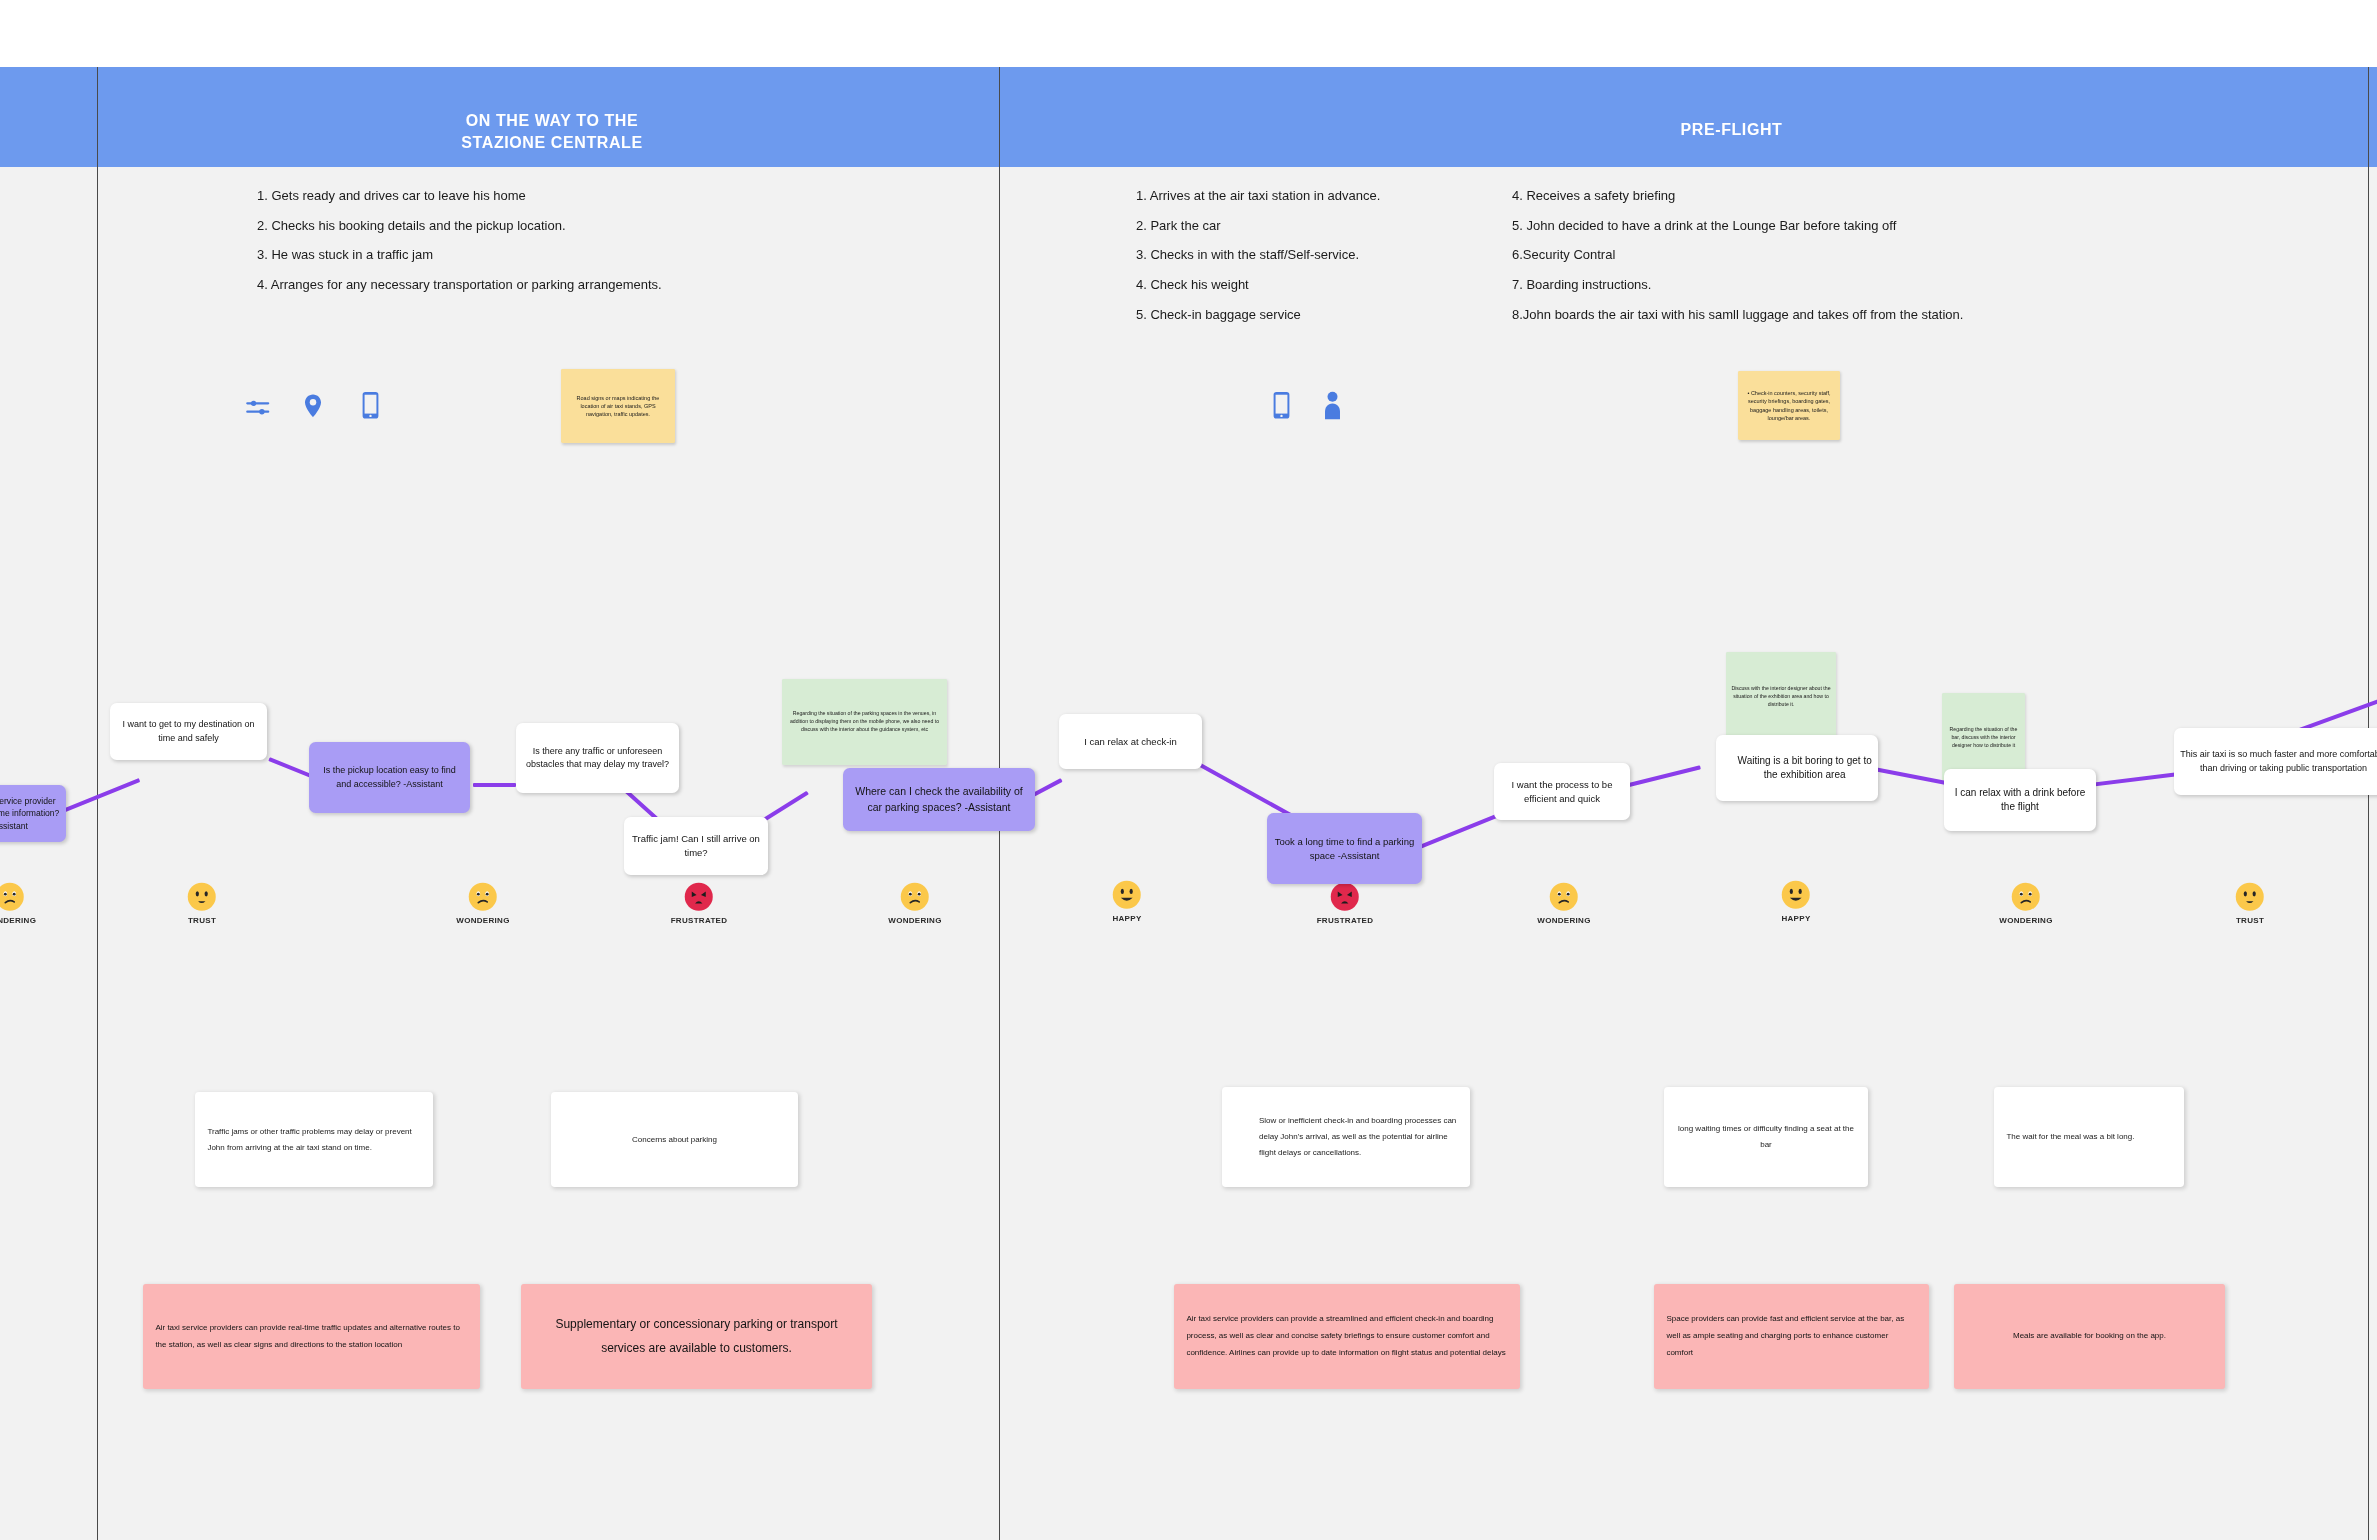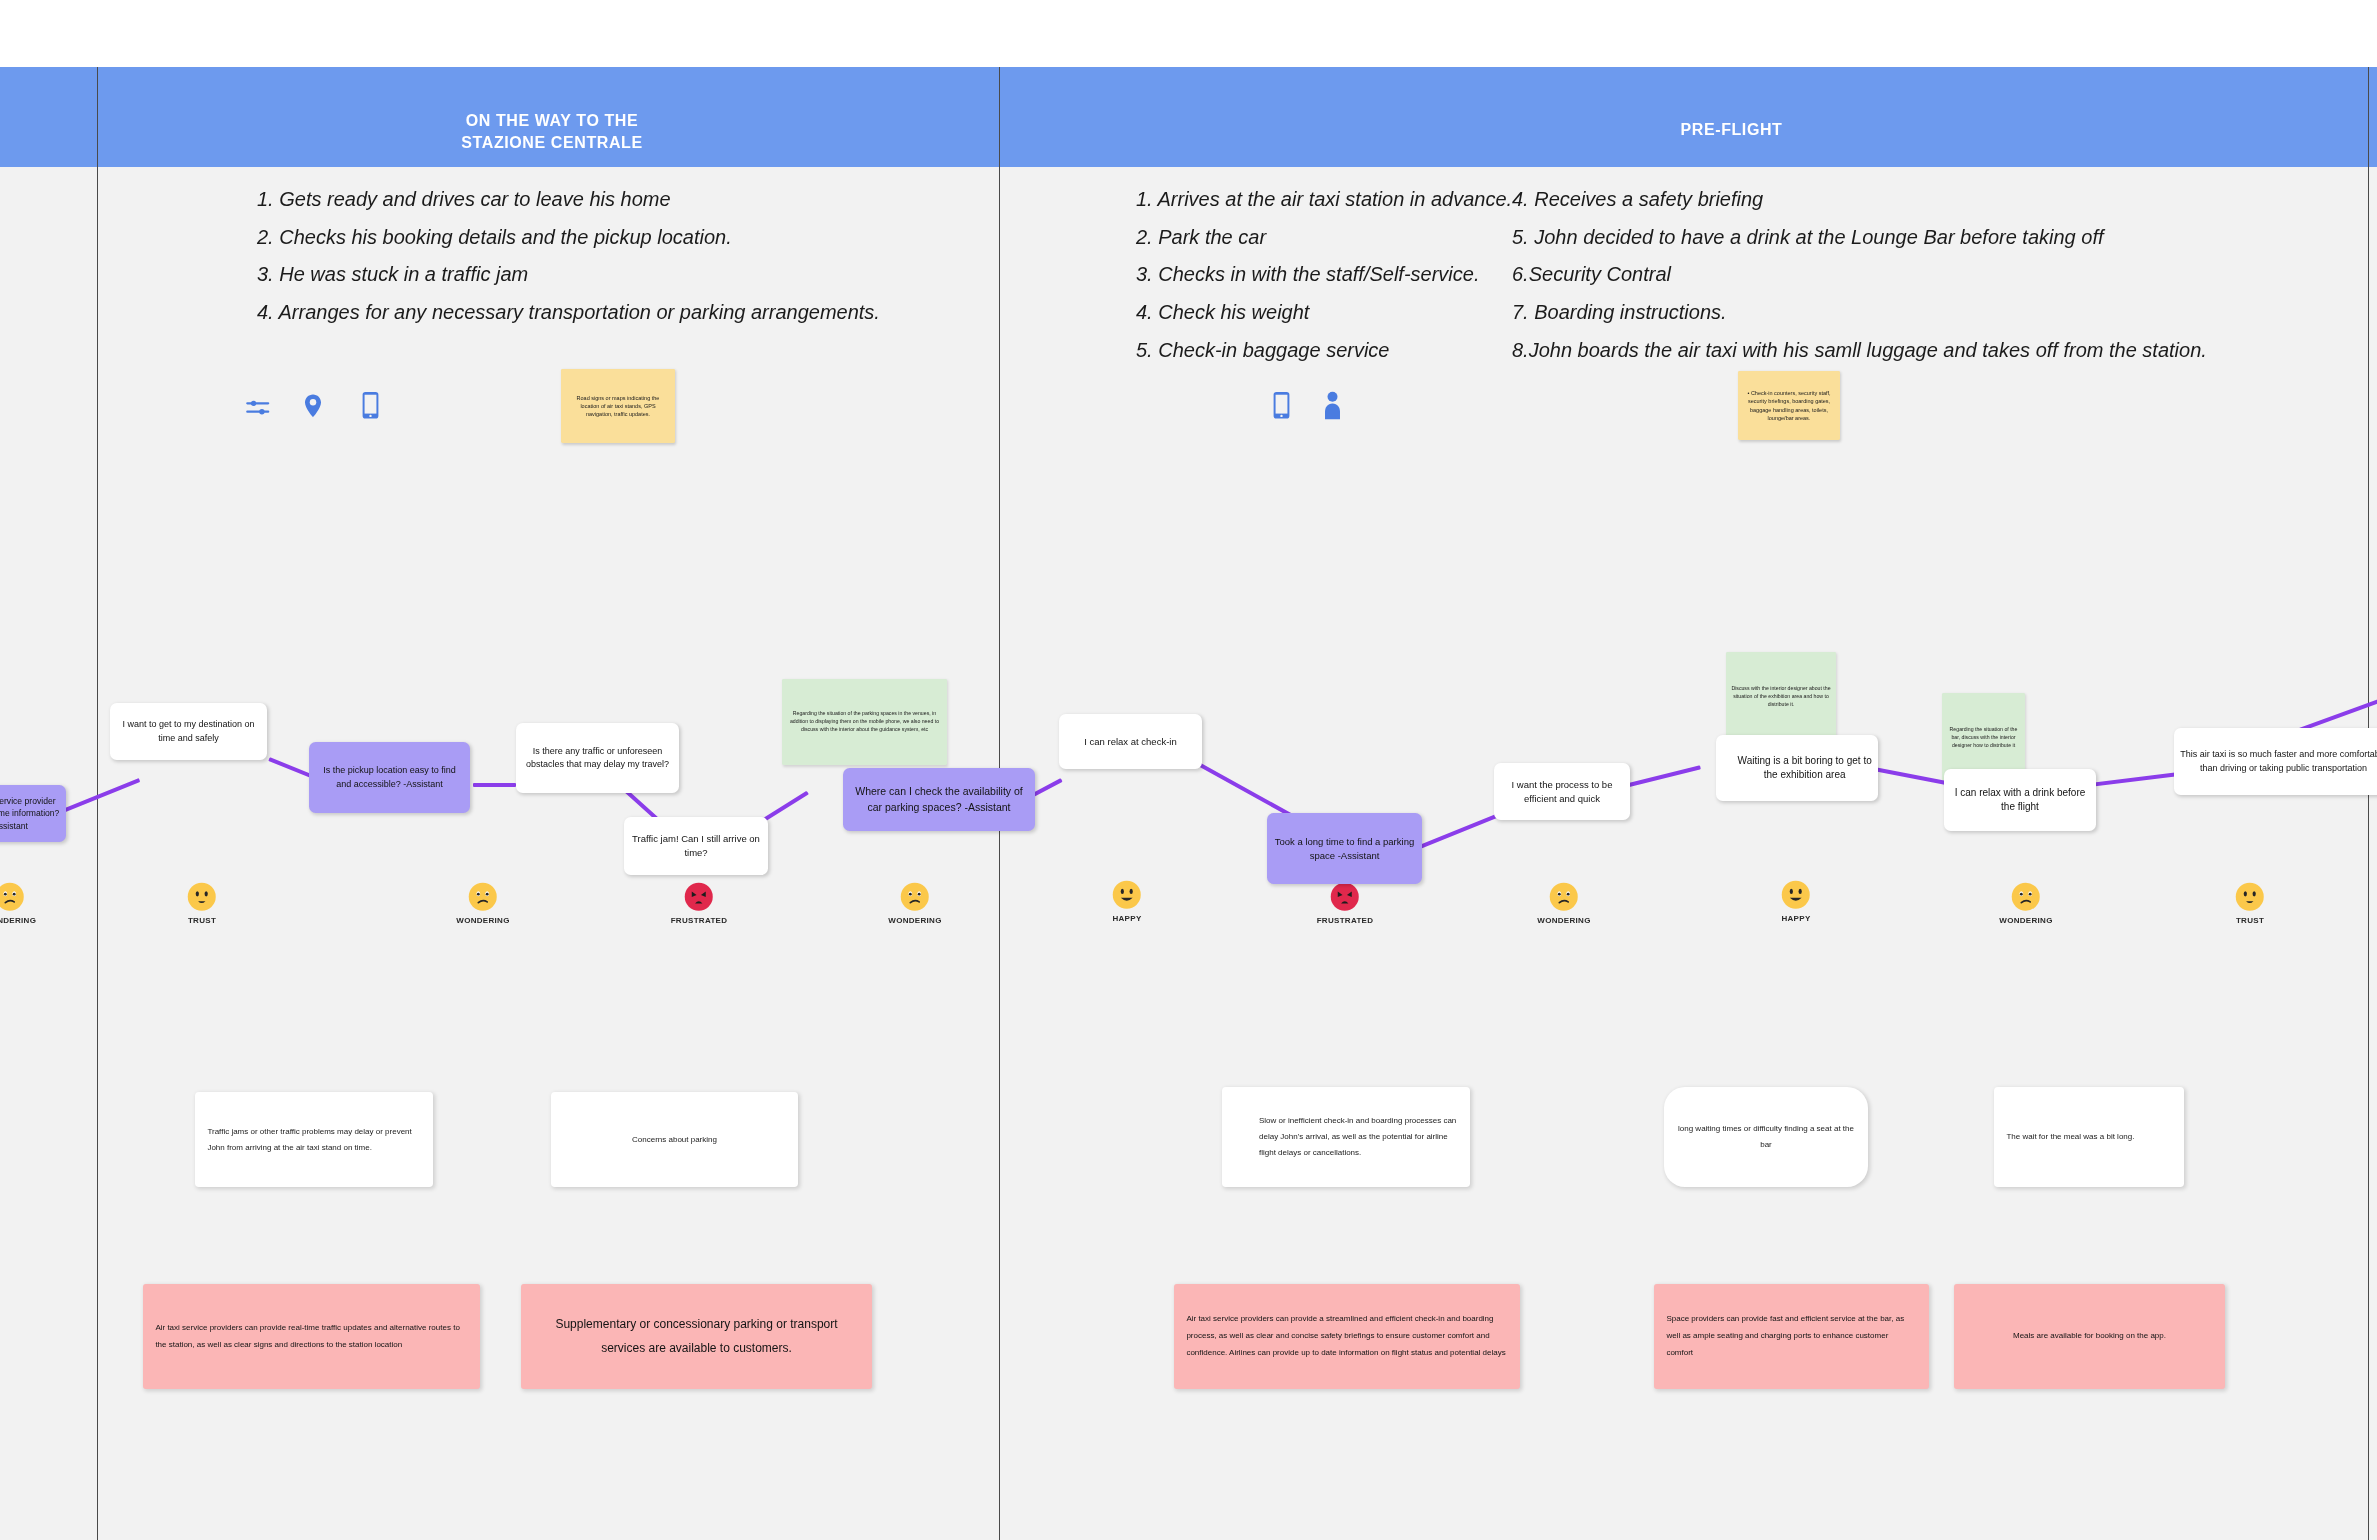--- a/index.html
+++ b/index.html
@@ -23,23 +23,22 @@
   
   .hdr-band { position: absolute; top: 67px; height: 100px; background: #6d9aee; }
   .hdr-title {
     position: absolute; color: #ffffff; font-weight: 700; font-size: 16px;
     letter-spacing: 0.6px; text-align: center; line-height: 1.35; width: 100%;
   }
 
   
   .steps { position: absolute; }
   .steps li {
-    list-style: none; font-size: 20px; color: #1b1b1b; margin-bottom: 14.7px;
+    list-style: none; font-size: 13px; color: #1b1b1b; margin-bottom: 14.7px;
     white-space: nowrap;
-    font-style: italic;
   }
 
   
   .tp-icon { position: absolute; color: #4a7ce0; }
   .tp-icon svg { display: block; }
 
   
   .note-yellow {
     position: absolute; background: #fadf9a; border-radius: 1.4px;
     box-shadow: 1px 1.4px 2.9px rgba(0,0,0,.16);
@@ -356,21 +355,21 @@
           <path d="M15 26 Q20 31 25 26 Z" fill="#262626"></path>
         </svg>
     </div>
     <div class="lbl">TRUST</div>
   </div>
 
   <div class="pain" style="left:195px;top:1092px;width:238px;height:95px;">Traffic jams or other traffic problems may delay or prevent John from arriving at the air taxi stand on time.</div>
   <div class="pain ctr" style="left:551px;top:1092px;width:247px;height:95px;">Concerns about parking</div>
 
   <div class="pain" style="left:1222px;top:1087px;width:248px;height:100px;padding-left:37px;">Slow or inefficient check-in and boarding processes can delay John's arrival, as well as the potential for airline flight delays or cancellations.</div>
-  <div class="pain ctr" style="left:1664px;top:1087px;width:204px;height:100px;border-radius:21px;">long waiting times or difficulty finding a seat at the bar</div>
+  <div class="pain ctr" style="left:1664px;top:1087px;width:204px;height:100px;">long waiting times or difficulty finding a seat at the bar</div>
   <div class="pain" style="left:1994px;top:1087px;width:190px;height:100px;">The wait for the meal was a bit long.</div>
 
   <div class="opp" style="left:143px;top:1284px;width:337px;height:105px;">Air taxi service providers can provide real-time traffic updates and alternative routes to the station, as well as clear signs and directions to the station location</div>
   <div class="opp ctr big" style="left:521px;top:1284px;width:351px;height:105px;">Supplementary or concessionary parking or transport services are available to customers.</div>
 
   <div class="opp" style="left:1174px;top:1284px;width:346px;height:105px;">Air taxi service providers can provide a streamlined and efficient check-in and boarding process, as well as clear and concise safety briefings to ensure customer comfort and confidence. Airlines can provide up to date information on flight status and potential delays</div>
   <div class="opp" style="left:1654px;top:1284px;width:275px;height:105px;">Space providers can provide fast and efficient service at the bar, as well as ample seating and charging ports to enhance customer comfort</div>
   <div class="opp ctr" style="left:1954px;top:1284px;width:271px;height:105px;">Meals are available for booking on the app.</div>
 
 </div>

